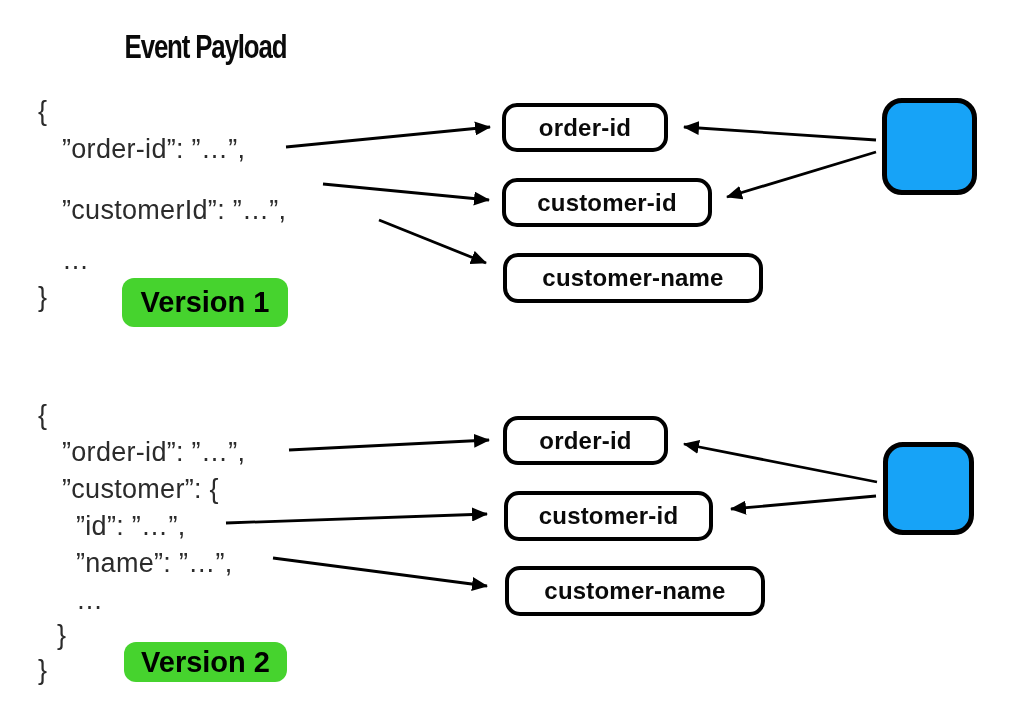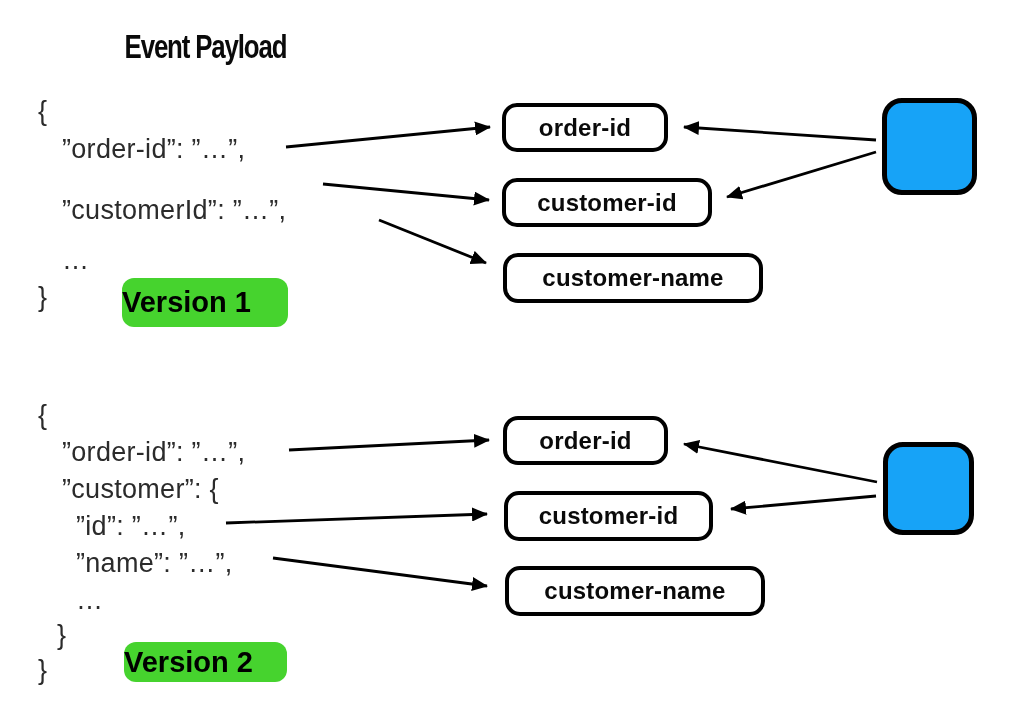--- a/index.html
+++ b/index.html
@@ -18,21 +18,21 @@
     position: absolute; font-size: 27px; color: #2b2b2b;
     white-space: nowrap; letter-spacing: 0.3px; line-height: 36px;
   }
   .tag {
     position: absolute; display: flex; align-items: center; justify-content: center;
     border: 4px solid #000; border-radius: 15px; background: #fff;
     font-weight: bold; font-size: 24px; color: #0a0a0a; letter-spacing: 0.2px;
     white-space: nowrap;
   }
   .badge {
-    position: absolute; display: flex; align-items: center; 
+    position: absolute; display: flex; align-items: center; justify-content: center;
     background: var(--tag-green, #46d32e); border-radius: 12px;
     font-weight: bold; font-size: 29px; color: #000; white-space: nowrap;
   }
   .consumer-box {
     position: absolute; background: var(--consumer-blue, #17a3f7);
     border: 5px solid #000; border-radius: 20px;
   }
   svg.arrows { position: absolute; left: 0; top: 0; width: 1024px; height: 728px; }
   svg.arrows line { stroke: #000; stroke-width: 2.8; }
 </style>

